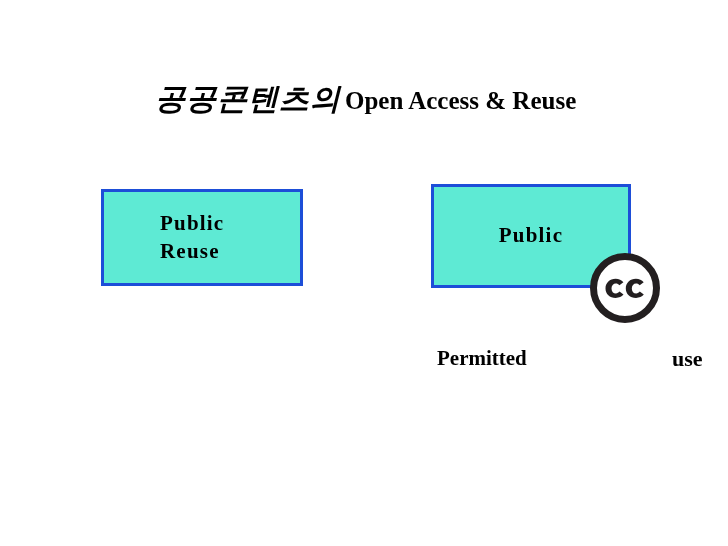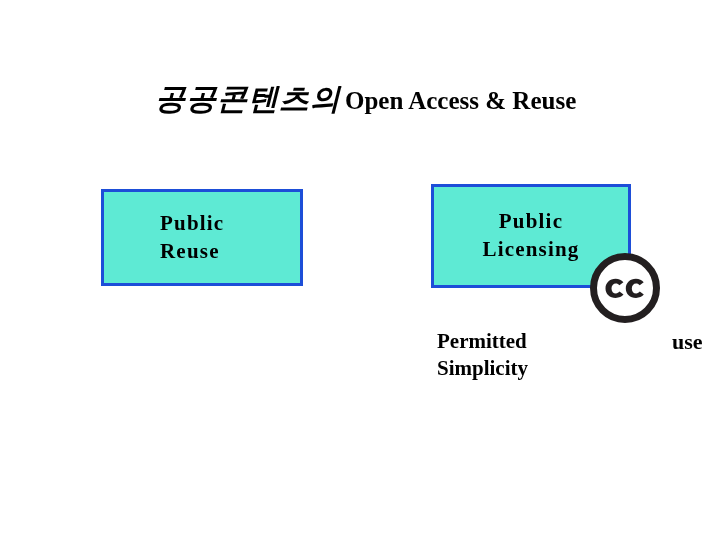--- a/index.html
+++ b/index.html
@@ -88,21 +88,21 @@
     width: 72px;
     height: 70px;
     z-index: 5;
   }
   .cc-logo svg { display: block; }
 
   
   .attr-list {
     position: absolute;
     left: 437px;
-    top: 328px;
+    top: 345px;
     width: 291px;
   }
   .attr-row {
     position: relative;
     height: 27px;
     white-space: nowrap;
   }
   .attr-label {
     font-family: "Liberation Serif", serif;
     font-weight: bold;
@@ -128,40 +128,36 @@
     <span class="title-kr">공공콘텐츠의</span><span class="title-en">Open Access &amp; Reuse</span>
   </div>
 
   <div class="concept-box box-left">
     <span class="box-line">Public</span>
     <span class="box-line">Reuse</span>
   </div>
 
   <div class="concept-box box-right">
     <span class="box-line">Public</span>
-    <span class="box-line">Licensing</span>
   </div>
 
   <div class="cc-logo">
     <svg viewBox="0 0 72 70" width="72" height="70" aria-hidden="true">
       <circle cx="36" cy="35" r="31.5" fill="#ffffff" stroke="#231f20" stroke-width="7"></circle>
       <g fill="#231f20">
         <path d="M26.6 25.8c-5.8 0-10.1 4.1-10.1 9.6 0 5.6 4.2 9.5 10.2 9.5 3.3 0 5.9-1.1 7.8-3.3l-4.0-3.0c-1.0 1.2-2.1 1.8-3.6 1.8-2.6 0-4.4-1.9-4.4-5.0 0-3.0 1.8-5.0 4.3-5.0 1.5 0 2.6 0.6 3.6 1.8l4.0-3.0c-1.9-2.2-4.5-3.4-7.8-3.4z"></path>
         <path d="M46.9 25.8c-5.8 0-10.1 4.1-10.1 9.6 0 5.6 4.2 9.5 10.2 9.5 3.3 0 5.9-1.1 7.8-3.3l-4.0-3.0c-1.0 1.2-2.1 1.8-3.6 1.8-2.6 0-4.4-1.9-4.4-5.0 0-3.0 1.8-5.0 4.3-5.0 1.5 0 2.6 0.6 3.6 1.8l4.0-3.0c-1.9-2.2-4.5-3.4-7.8-3.4z"></path>
       </g>
     </svg>
   </div>
 
   <div class="attr-list">
 
     <div class="attr-row">
       <span class="attr-label">Permitted</span>
       <span class="attr-trailing">use</span>
     </div>
 
 
-    <div class="attr-row">
-      <span class="attr-label">Simplicity</span>
-    </div>
 
   </div>
 
 </div>
 
 </body></html>

